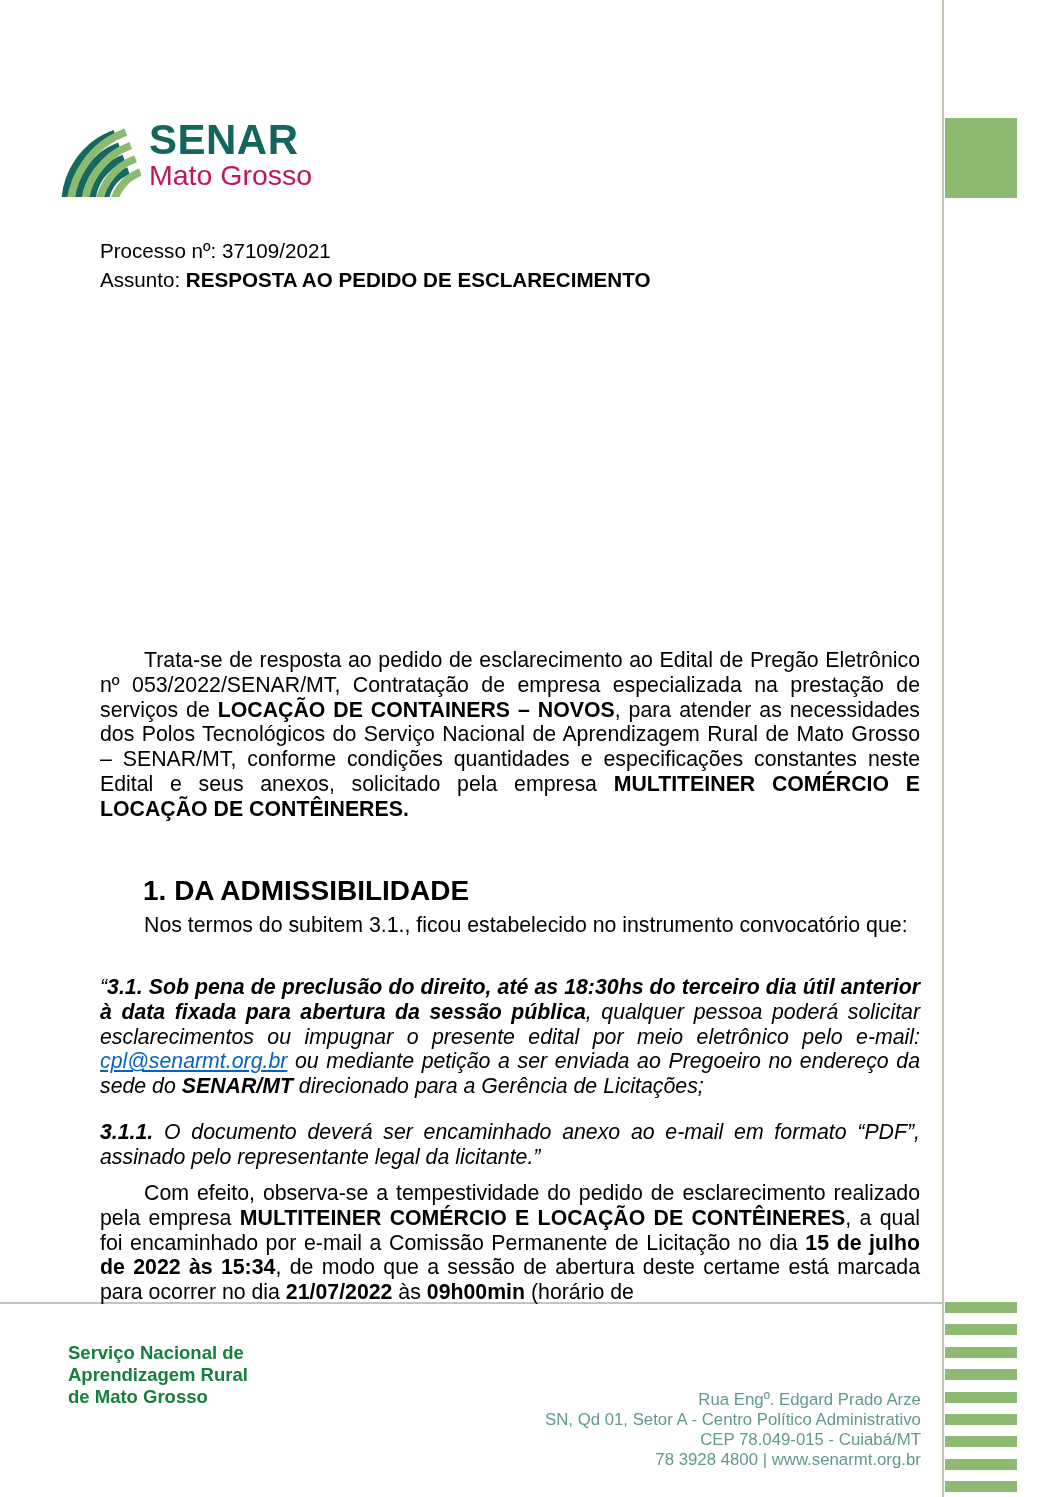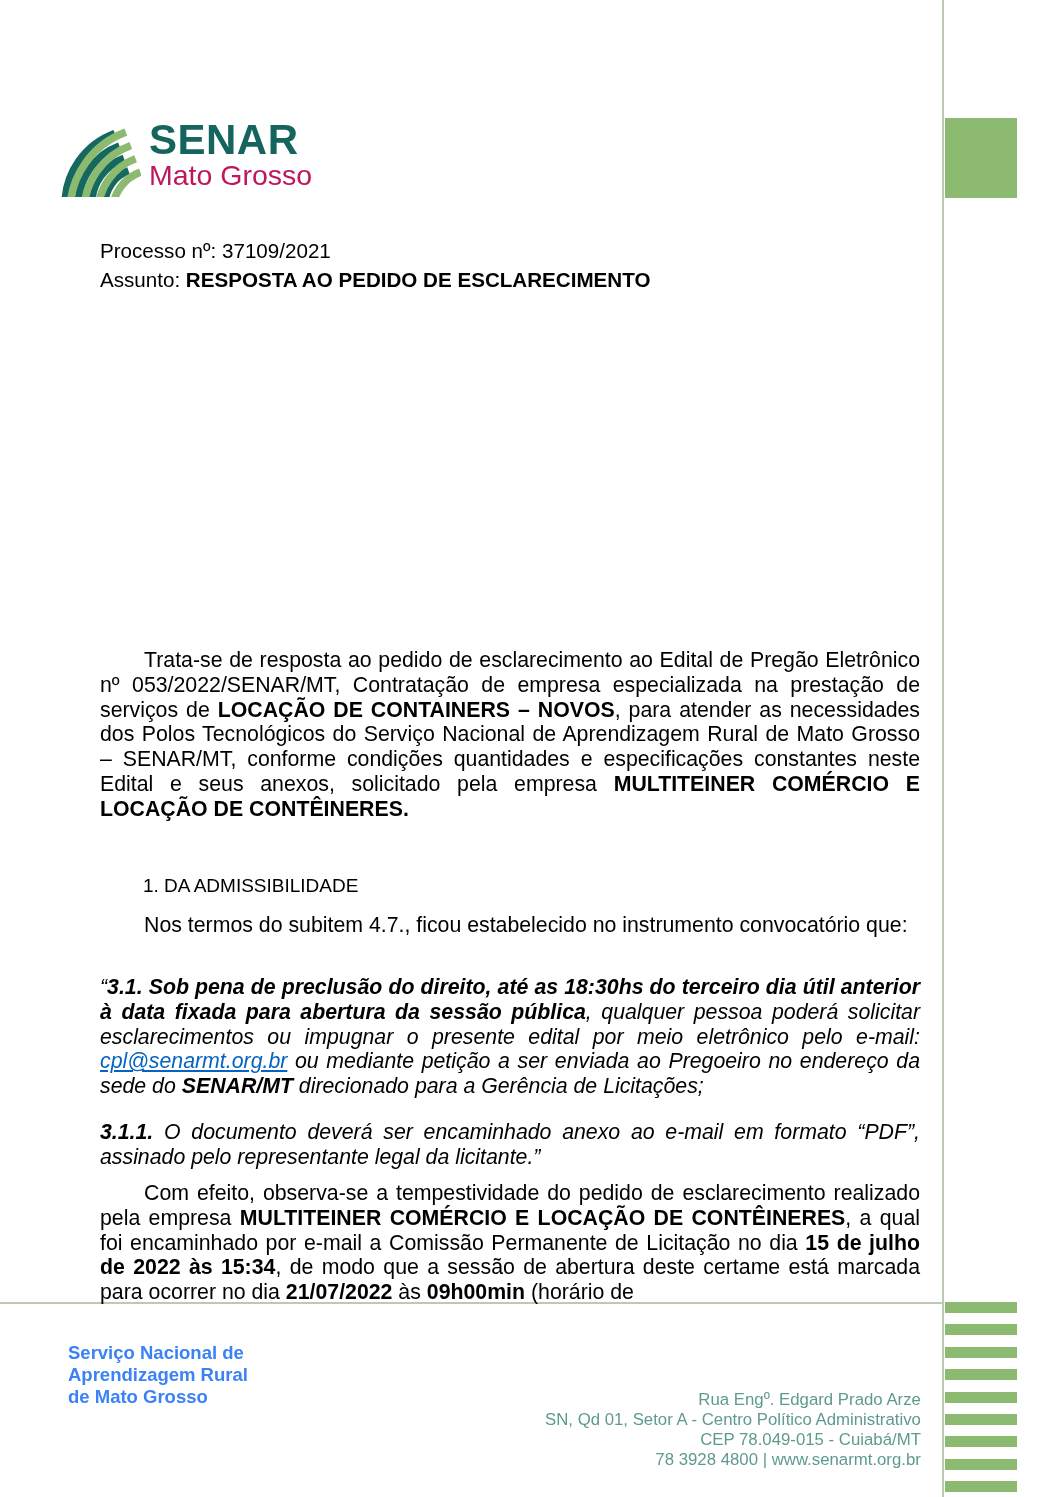--- a/index.html
+++ b/index.html
@@ -20,23 +20,23 @@
   .green-square{left:945px;top:118px;width:72px;height:80px;background:#8cba70;}
   .stripes{left:945px;top:1302px;width:72px;height:195px;
            background:repeating-linear-gradient(to bottom,#8cba70 0 11px,transparent 11px 22.4px);}
   
   .logo{left:46px;top:110px;display:flex;align-items:flex-start;}
   .logo-icon{display:block;}
   .logo-text{margin-left:8px;padding-top:8px;}
   .logo-brand{font-size:42px;font-weight:bold;color:#15655e;letter-spacing:0.5px;line-height:44px;}
   .logo-region{font-size:28.5px;color:#be185d;line-height:30px;margin-top:-2px;}
   
-  .sec-heading{left:143px;top:875px;font-size:19px;font-weight:normal;}
+  .sec-heading{left:143px;top:875px;font-size:28px;font-weight:bold;}
   
-  .footer-org{left:68px;top:1342px;font-size:18.5px;font-weight:bold;line-height:22px;color:#3b82f6;}
+  .footer-org{left:68px;top:1342px;font-size:18.5px;font-weight:bold;line-height:22px;color:#15803d;}
   .footer-addr{left:545px;top:1390px;font-size:16.8px;line-height:20px;color:#5f9a90;text-align:right;}
 </style>
 </head>
 <body>
 
 <div class="page">
 
   <div class="abs vline"></div>
   <div class="abs green-square"></div>
   <div class="abs hline"></div>
@@ -67,21 +67,21 @@
 
   <div class="abs col hdr-text" style="top:236px">
     <p>Processo nº: 37109/2021</p>
     <p><span>Assunto: </span><span class="b">RESPOSTA AO PEDIDO DE ESCLARECIMENTO</span></p>
   </div>
 
   <p class="abs col body-text indent" style="top:648px"><span>Trata-se de resposta ao pedido de esclarecimento ao Edital de Pregão Eletrônico nº 053/2022/SENAR/MT, Contratação de empresa especializada na prestação de serviços de </span><span class="b">LOCAÇÃO DE CONTAINERS – NOVOS</span><span>, para atender as necessidades dos Polos Tecnológicos do Serviço Nacional de Aprendizagem Rural de Mato Grosso – SENAR/MT, conforme condições quantidades e especificações constantes neste Edital e seus anexos, solicitado pela empresa </span><span class="b">MULTITEINER COMÉRCIO E LOCAÇÃO DE CONTÊINERES.</span></p>
 
   <p class="abs sec-heading">1. DA ADMISSIBILIDADE</p>
 
-  <p class="abs col body-text indent" style="top:913px">Nos termos do subitem 4.7., ficou estabelecido no instrumento convocatório que:</p>
+  <p class="abs col body-text indent" style="top:913px">Nos termos do subitem 3.1., ficou estabelecido no instrumento convocatório que:</p>
 
   <p class="abs col body-text i" style="top:975px"><span>“</span><span class="b">3.1. Sob pena de preclusão do direito, até as 18:30hs do terceiro dia útil anterior à data fixada para abertura da sessão pública</span><span>, qualquer pessoa poderá solicitar esclarecimentos ou impugnar o presente edital por meio eletrônico pelo e-mail: </span><a class="link i" href="#">cpl@senarmt.org.br</a><span>  ou mediante petição a ser enviada ao Pregoeiro no endereço da sede do </span><span class="b">SENAR/MT</span><span> direcionado para a Gerência de Licitações;</span></p>
 
   <p class="abs col body-text i" style="top:1120px"><span class="b">3.1.1.</span><span> O documento deverá ser encaminhado anexo ao e-mail em formato “PDF”, assinado pelo representante legal da licitante.”</span></p>
 
   <p class="abs col body-text indent" style="top:1181px"><span>Com efeito, observa-se a tempestividade do pedido de esclarecimento realizado pela empresa </span><span class="b">MULTITEINER COMÉRCIO E LOCAÇÃO DE CONTÊINERES</span><span>, a qual foi encaminhado por e-mail a Comissão Permanente de Licitação no dia </span><span class="b">15 de julho de 2022 às 15:34</span><span>, de modo que a sessão de abertura deste certame está marcada para ocorrer no dia </span><span class="b">21/07/2022</span><span> às </span><span class="b">09h00min</span><span> (horário de</span></p>
 
   <div class="abs footer-org">
     <div>Serviço Nacional de</div>
     <div>Aprendizagem Rural</div>

